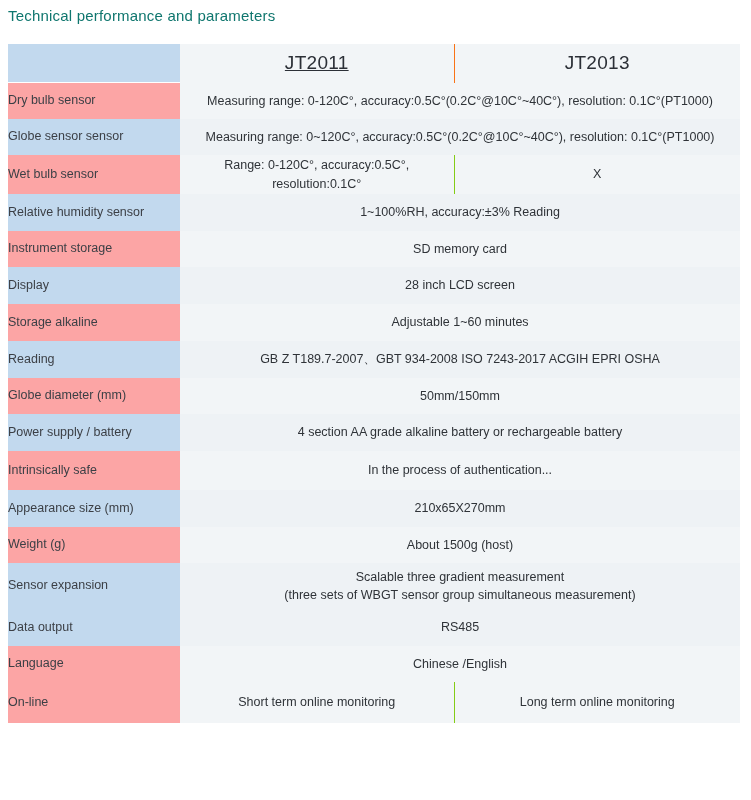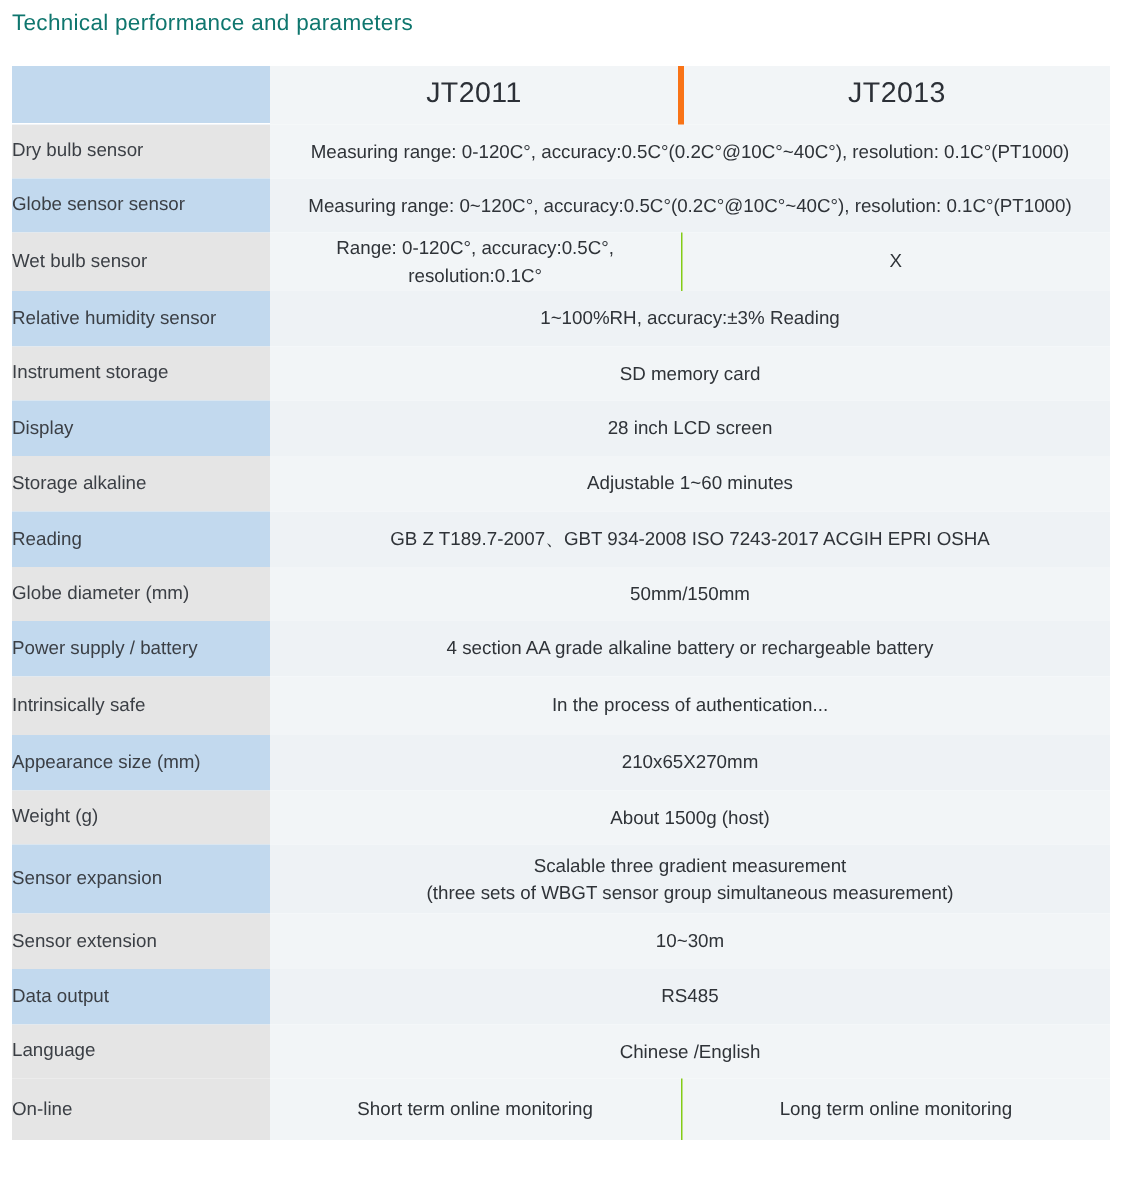--- a/index.html
+++ b/index.html
@@ -42,21 +42,21 @@
     vertical-align: middle;
     border: 0;
   }
   
   .lbl {
     width: 172px;
     padding-left: 16px;
     padding-right: 6px;
     font-size: 12.5px;
     color: #3b3f45;
-    background: #e5e5e5;
+    background: #fca5a5;
     border-bottom: 1px solid #ffffff;
     line-height: 1.25;
   }
   .lbl.alt { background: #c2d9ee; }
   .lbl.hdrcell {
     background: #c2d9ee;
     border-bottom: 1px solid #ffffff;
   }
   
   .val {
@@ -73,21 +73,21 @@
     border-right: 1px solid #84cc16;
   }
   .hdr {
     background: #f2f5f7;
     text-align: center;
     font-size: 19px;
     color: #2c3037;
     border-bottom: 1px solid #ffffff;
     letter-spacing: 0.3px;
   }
-  .hdr.divider { border-right: 4px solid #f97316; }
+  .hdr.divider { border-right: 1px solid #f97316; text-decoration: underline; }
   .two-line { white-space: pre-line; }
 </style>
 </head>
 <body>
 
 <div id="page">
 
   <div class="section-title">Technical performance and parameters</div>
 
   <table class="spec-table">
@@ -169,24 +169,20 @@
         <td class="lbl" style="height:36px">Weight (g)</td>
         <td class="val" colspan="2" style="height:36px">About 1500g (host)</td>
       </tr>
 
       <tr>
         <td class="lbl alt" style="height:46px">Sensor expansion</td>
         <td class="val alt two-line" colspan="2" style="height:46px">Scalable three gradient measurement
 (three sets of WBGT sensor group simultaneous measurement)</td>
       </tr>
 
-      <tr>
-        <td class="lbl" style="height:37px">Sensor extension</td>
-        <td class="val" colspan="2" style="height:37px">10~30m</td>
-      </tr>
 
       <tr>
         <td class="lbl alt" style="height:37px">Data output</td>
         <td class="val alt" colspan="2" style="height:37px">RS485</td>
       </tr>
 
       <tr>
         <td class="lbl" style="height:36px">Language</td>
         <td class="val" colspan="2" style="height:36px">Chinese /English</td>
       </tr>

